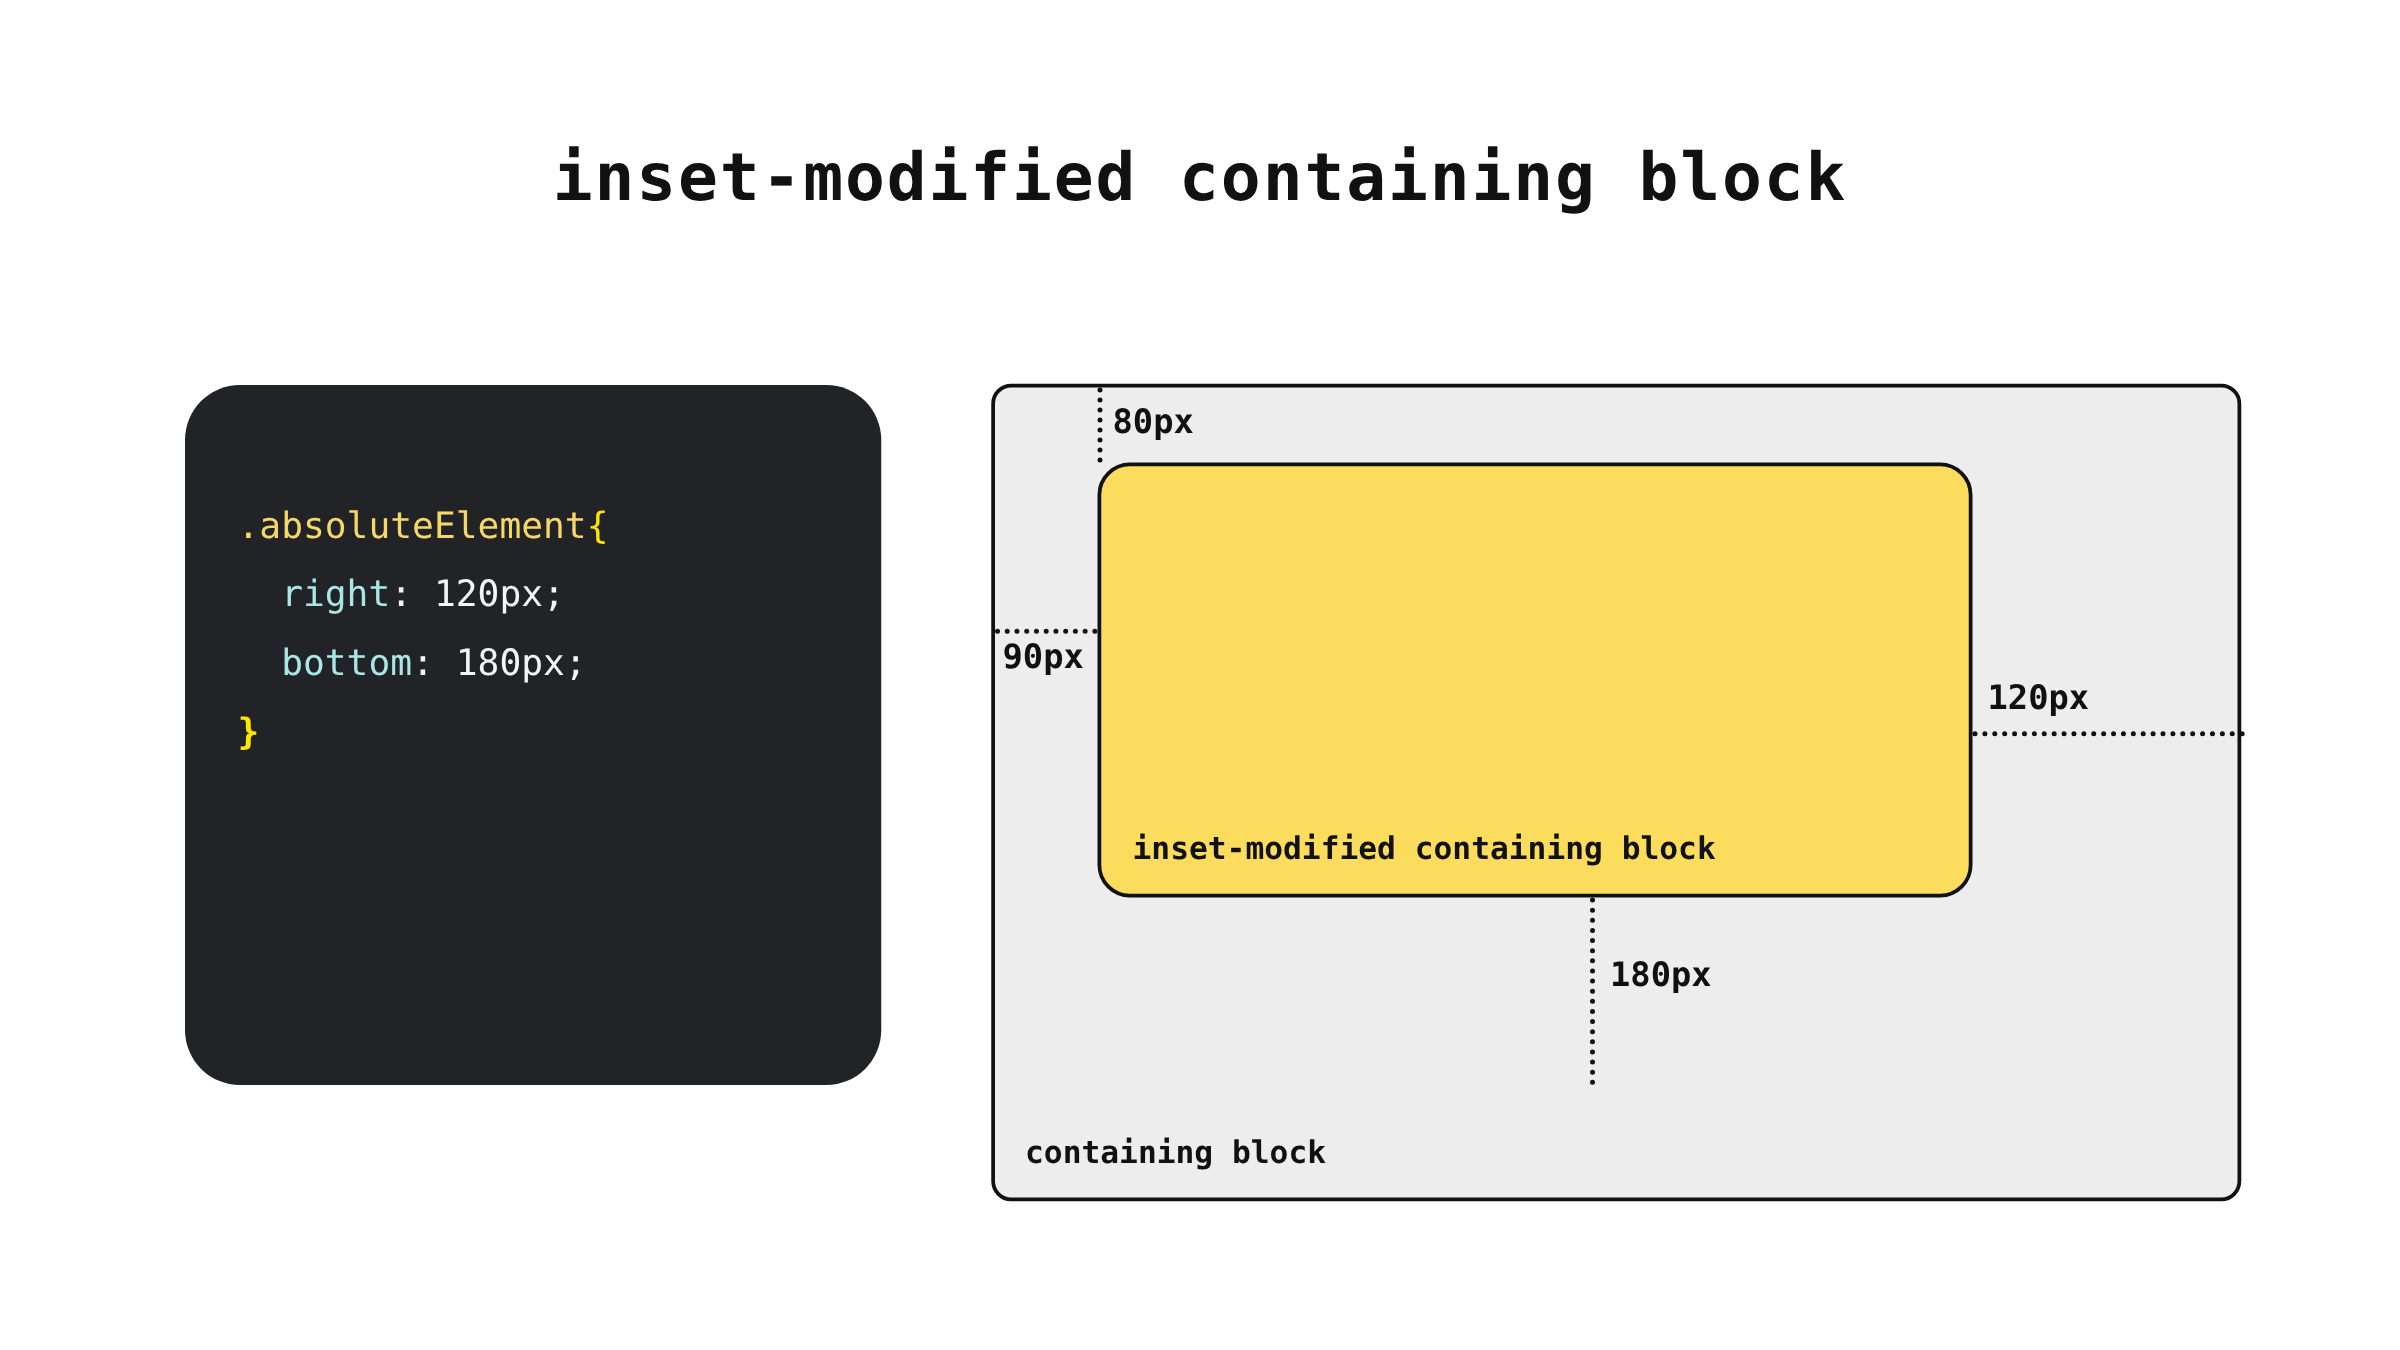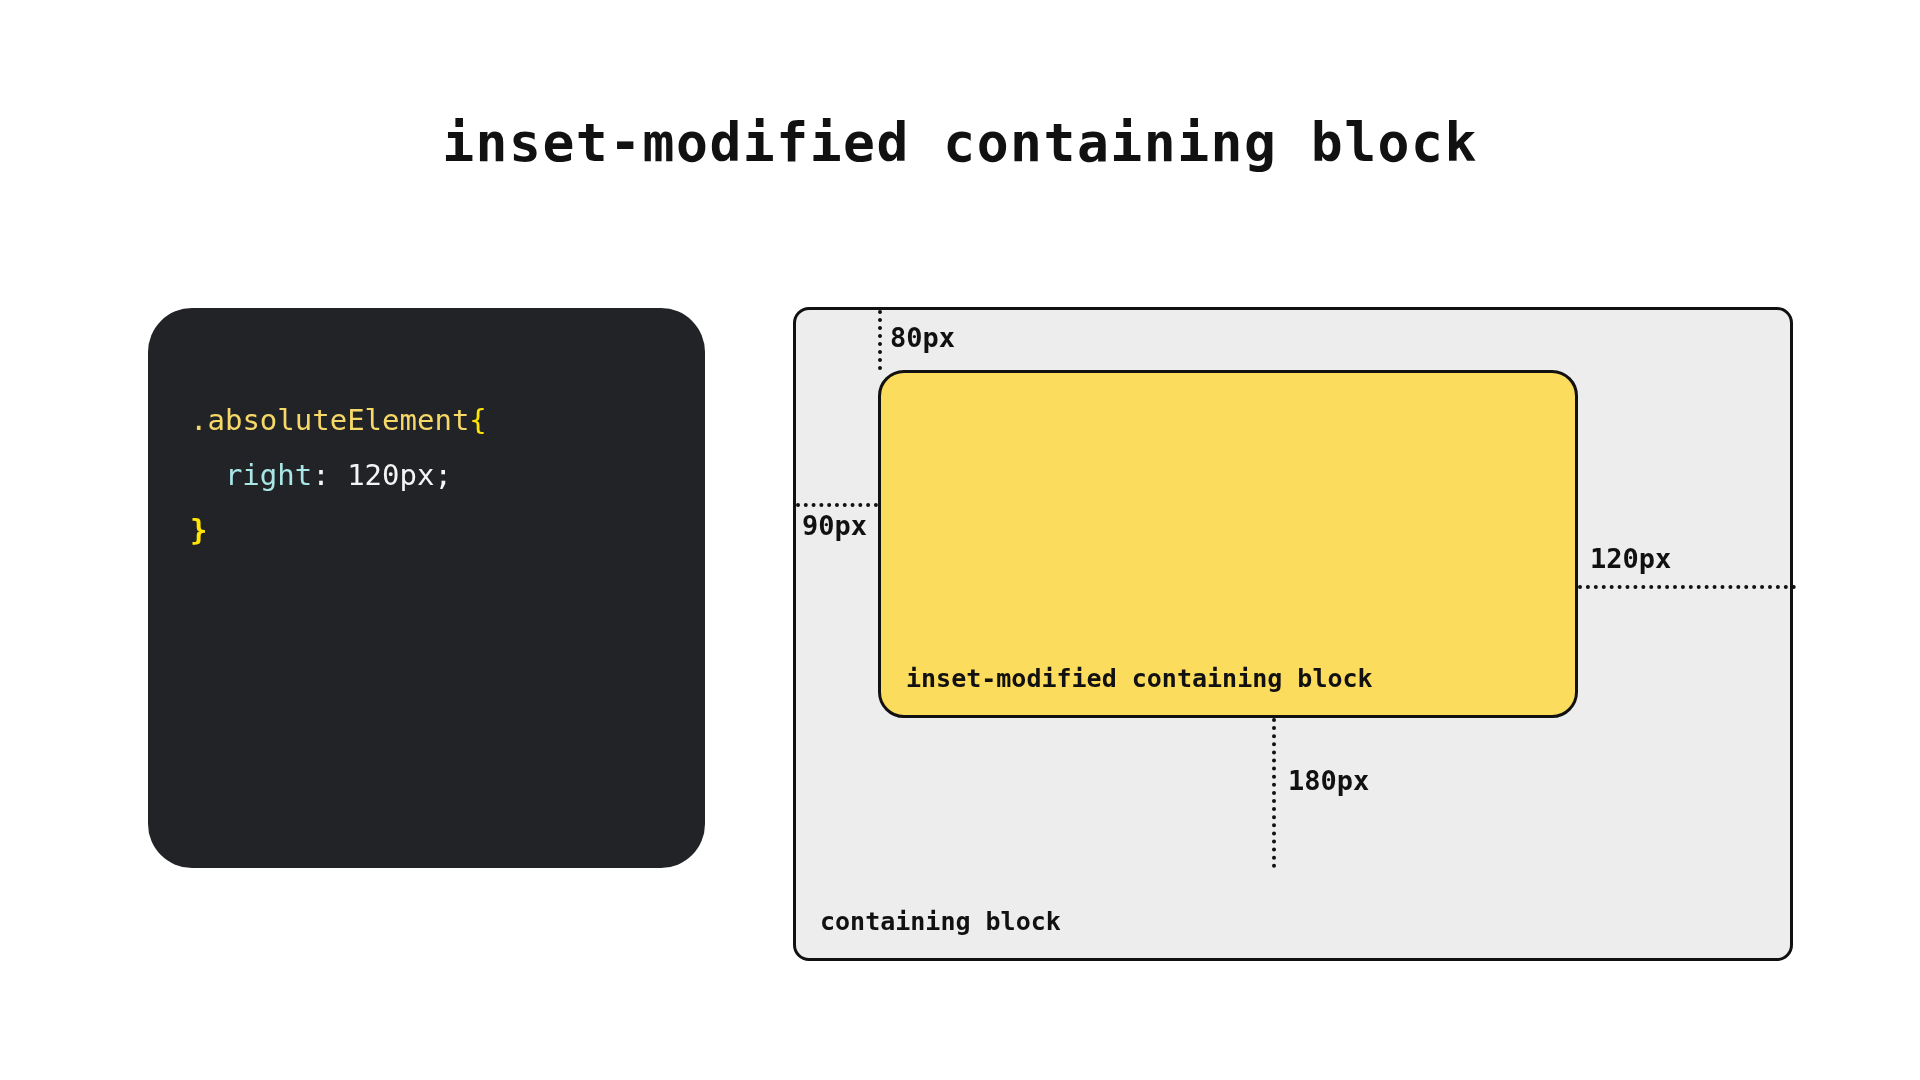--- a/index.html
+++ b/index.html
@@ -153,20 +153,21 @@
 <div class="page-title">inset-modified containing block</div>
 
 <div class="code-card">
 
   <div class="code-line"><span class="tok-selector">.absoluteElement</span><span class="tok-brace-open">{</span></div>
 
 
 
   <div class="code-line"><span class="indent"></span><span class="tok-prop">right</span><span class="tok-val">: </span><span class="tok-val">120px;</span></div>
 
+  <div class="code-line"><span class="indent"></span><span class="tok-prop">bottom</span><span class="tok-val">: </span><span class="tok-val">180px;</span></div>
 
 
   <div class="code-line"><span class="tok-brace-close">}</span></div>
 
 </div>
 
 <div class="diagram">
 
   <div class="containing-block">
 

